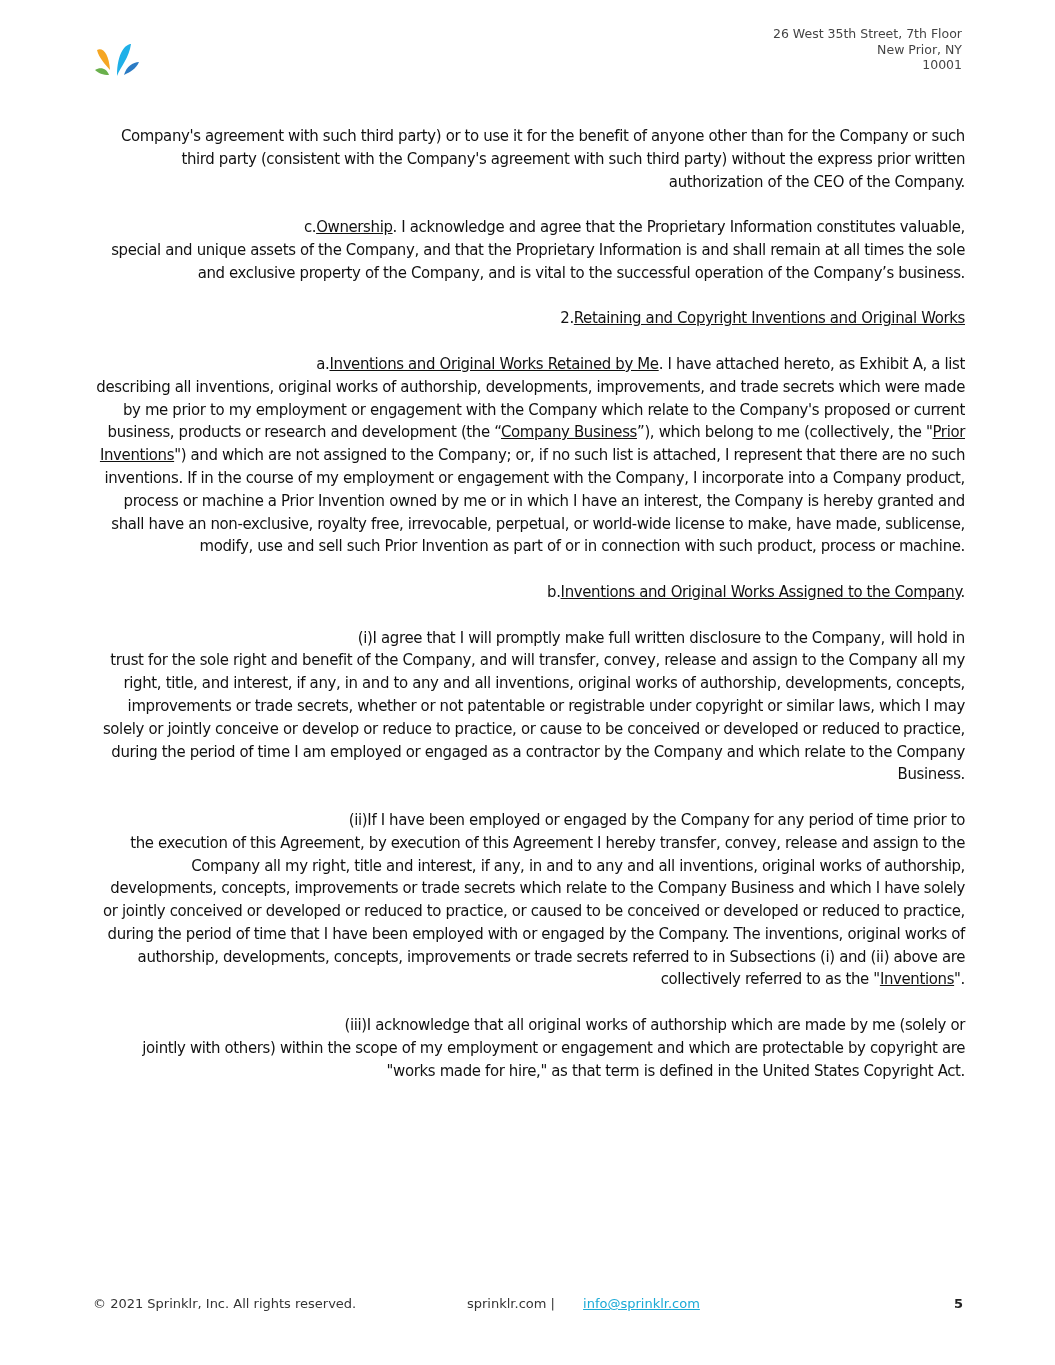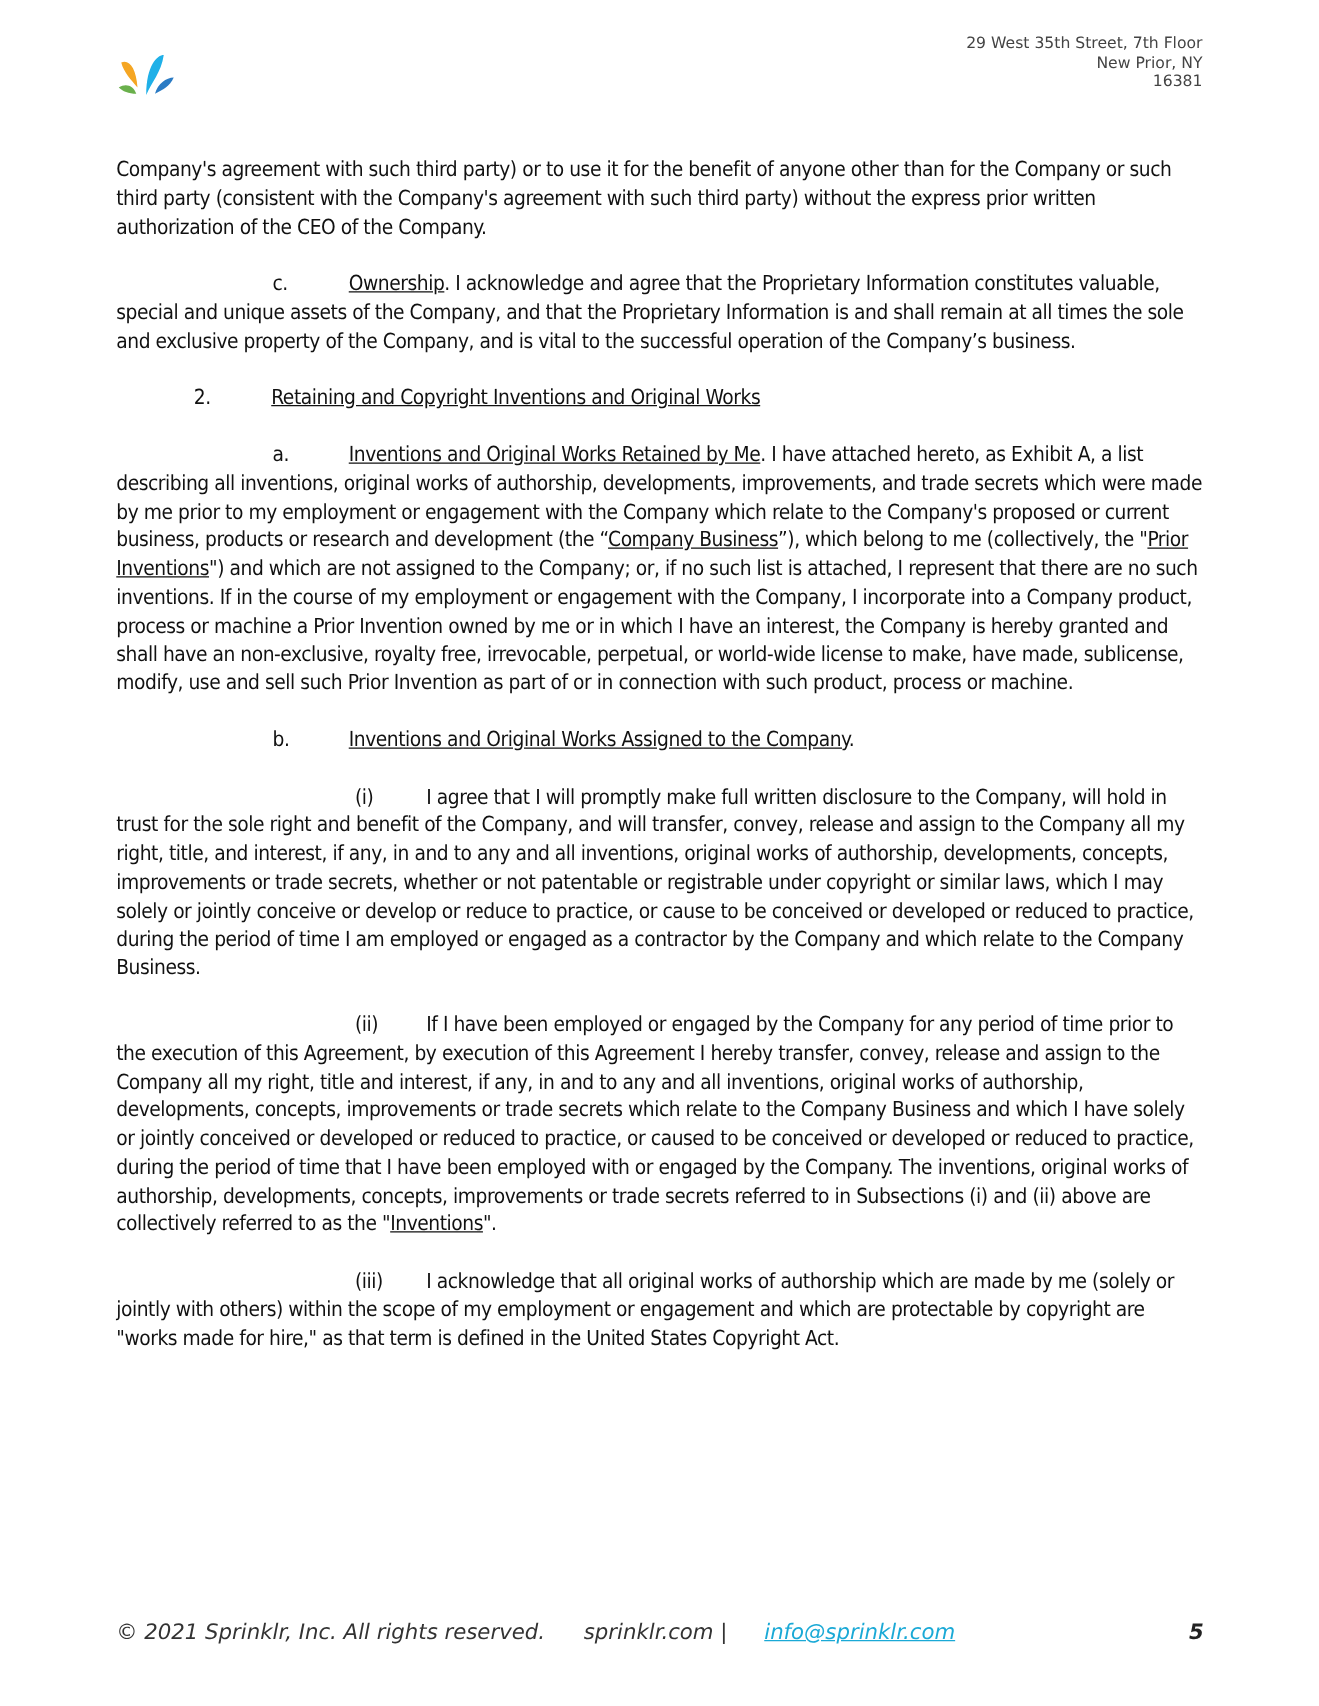--- a/index.html
+++ b/index.html
@@ -1,50 +1,50 @@
 <!DOCTYPE html>
 <html><head>
 <meta charset="utf-8">
 <style>
   html, body { margin: 0; padding: 0; background: #ffffff; }
   body { width: 1055px; height: 1365px; position: relative; overflow: hidden; font-family: "DejaVu Sans", sans-serif; color: #111; }
   .logo { position: absolute; left: 93px; top: 42px; width: 50px; height: 40px; }
   .address { position: absolute; right: 93px; top: 26px; text-align: right; font-size: 12.5px; line-height: 15.5px; color: #444; font-family: "DejaVu Sans", sans-serif; }
-  .body-text { position: absolute; left: 93px; top: 125px; width: 872px; font-family: "DejaVu Sans Condensed", "DejaVu Sans", sans-serif; font-stretch: condensed; font-size: 16.6px; line-height: 22.8px; color: #111; letter-spacing: -0.35px; }
+  .body-text { position: absolute; left: 93px; top: 125px; width: 872px; font-family: "DejaVu Sans Condensed", "DejaVu Sans", sans-serif; font-stretch: condensed; font-size: 16.6px; line-height: 22.8px; color: #111; letter-spacing: -0.35px; text-align: right; }
   .para { margin: 0 0 22.8px 0; }
   .u { text-decoration: underline; margin-top: 22px; }
   .num { display: inline-block; }
   .h2 { padding-left: 62px; }
   .h2 .num { width: 62px; }
   .ind1 { display: inline-block; width: 125px; }
   .ind1lbl { display: inline-block; width: 61px; }
   .ind2 { display: inline-block; width: 191px; }
   .ind2lbl { display: inline-block; width: 57px; }
-  .footer { position: absolute; top: 1296px; left: 93px; width: 870px; height: 16px; font-size: 17px; color: #333; font-style: italic; }
+  .footer { position: absolute; top: 1296px; left: 93px; width: 870px; height: 16px; font-size: 13px; color: #333; }
   .footer .copy { position: absolute; left: 0; top: 0; }
   .footer .mid { position: absolute; left: 374px; top: 0; }
   .footer .mid a { color: #1aa9d6; text-decoration: underline; padding-left: 24px; }
   .footer .page { position: absolute; right: 0; top: 0; font-weight: bold; color: #222; }
 </style>
 </head>
 <body>
 
 <div class="logo">
   <svg width="50" height="40" viewBox="0 0 50 40">
     <path d="M4 8 C10 5, 16 12, 17 28 C12 22, 6 16, 4 8 Z" fill="#f5a623"></path>
     <path d="M2 28 C8 24, 14 27, 16 33 C10 33, 5 31, 2 28 Z" fill="#6ab04c"></path>
     <path d="M38 2 C33 2, 24 10, 24 34 C28 24, 36 16, 38 2 Z" fill="#1fb0e8"></path>
     <path d="M46 20 C40 20, 33 25, 31 33 C37 30, 43 27, 46 20 Z" fill="#2b7bc4"></path>
   </svg>
 </div>
 
 <div class="address">
-  <div>29 West 35th Street, 7th Floor</div>
+  <div>26 West 35th Street, 7th Floor</div>
   <div>New Prior, NY</div>
-  <div>16381</div>
+  <div>10001</div>
 </div>
 
 <div class="body-text">
   <p class="para">Company's agreement with such third party) or to use it for the benefit of anyone other than for the Company or such third party (consistent with the Company's agreement with such third party) without the express prior written authorization of the CEO of the Company.</p>
 
   <p class="para"><span class="ind1"></span><span class="ind1lbl">c.</span><span class="u">Ownership</span><span>. I acknowledge and agree that the Proprietary Information constitutes valuable, special and unique assets of the Company, and that the Proprietary Information is and shall remain at all times the sole and exclusive property of the Company, and is vital to the successful operation of the Company’s business.</span></p>
 
   <p class="para h2"><span class="num">2.</span><span class="u">Retaining and Copyright Inventions and Original Works</span></p>
 
   <p class="para"><span class="ind1"></span><span class="ind1lbl">a.</span><span class="u">Inventions and Original Works Retained by Me</span><span>.  I have attached hereto, as Exhibit A, a list describing all inventions, original works of authorship, developments, improvements, and trade secrets which were made by me prior to my employment or engagement with the Company which relate to the Company's proposed or current business, products or research and development (the “</span><span class="u">Company Business</span><span>”), which belong to me (collectively, the "</span><span class="u">Prior Inventions</span><span>") and which are not assigned to the Company; or, if no such list is attached, I represent that there are no such inventions. If in the course of my employment or engagement with the Company, I incorporate into a Company product, process or machine a Prior Invention owned by me or in which I have an interest, the Company is hereby granted and shall have an non-exclusive, royalty free, irrevocable, perpetual, or world-wide license to make, have made, sublicense, modify, use and sell such Prior Invention as part of or in connection with such product, process or machine.</span></p>

